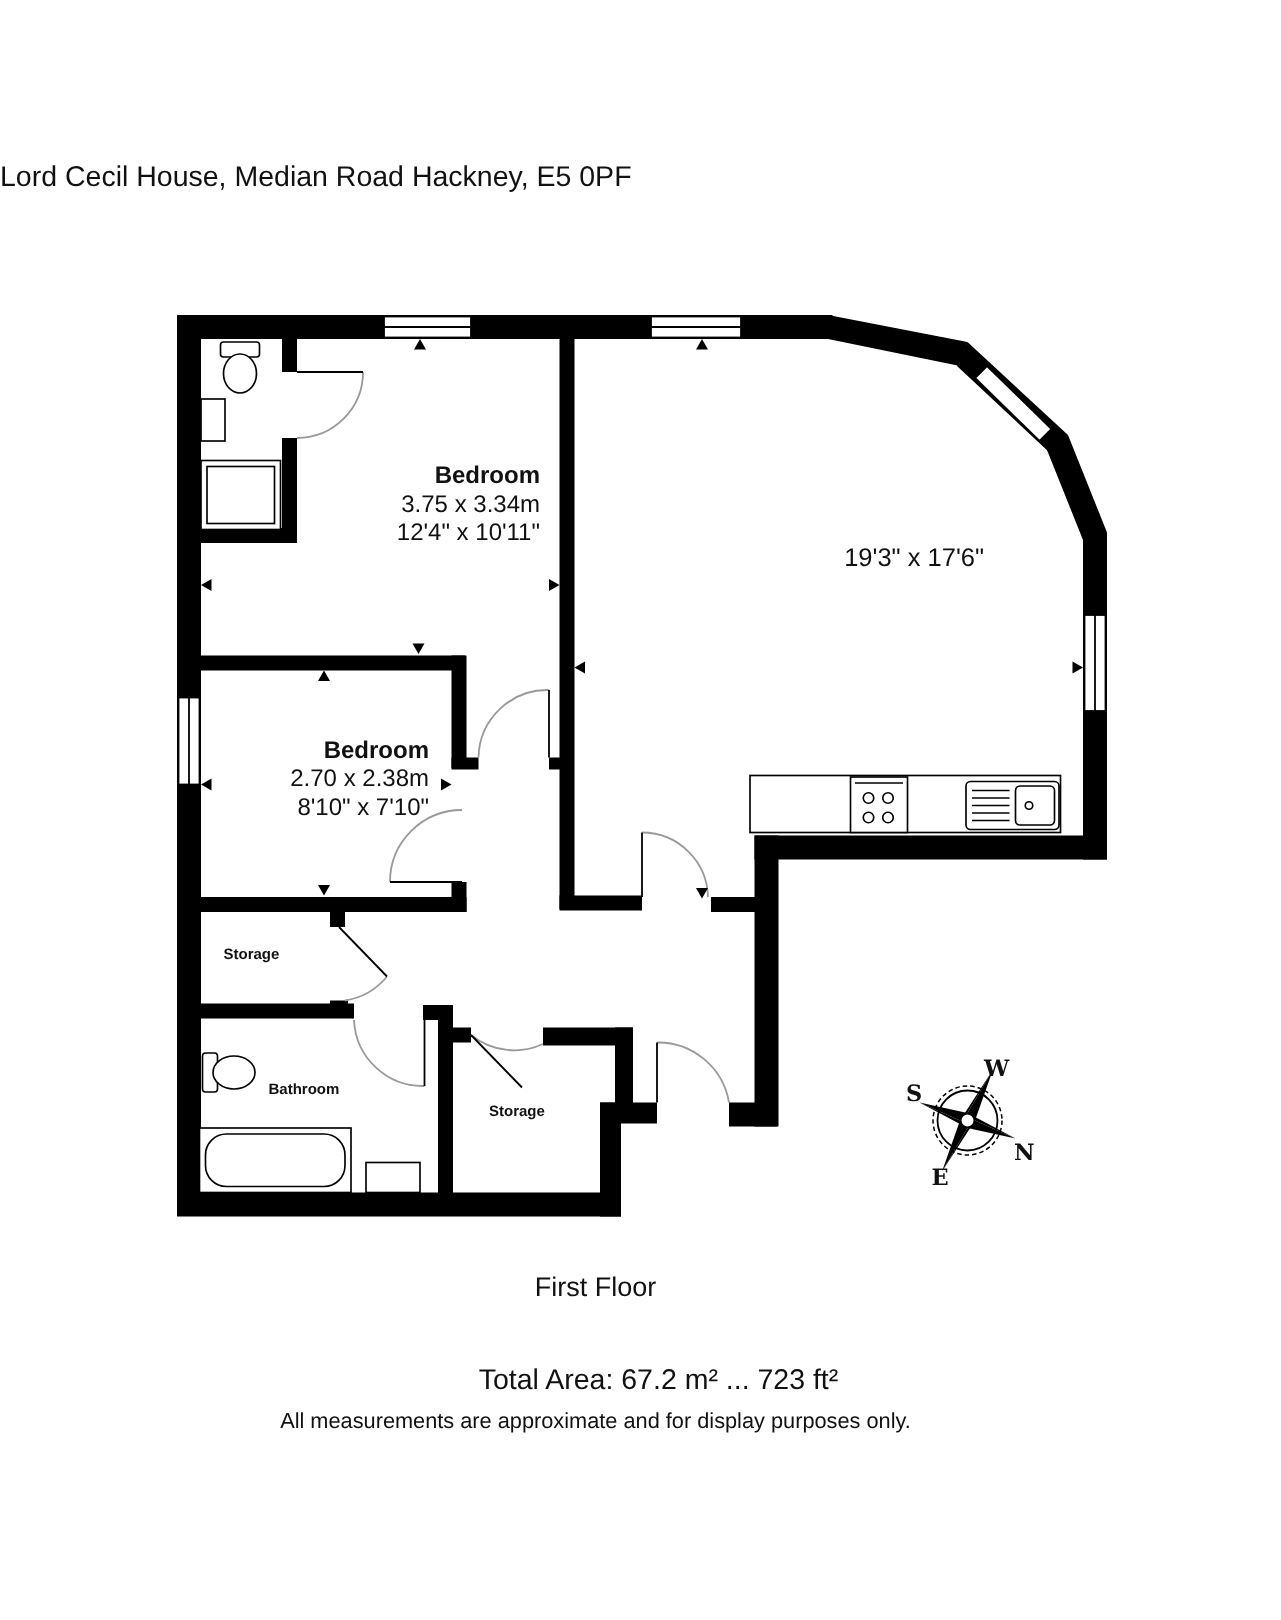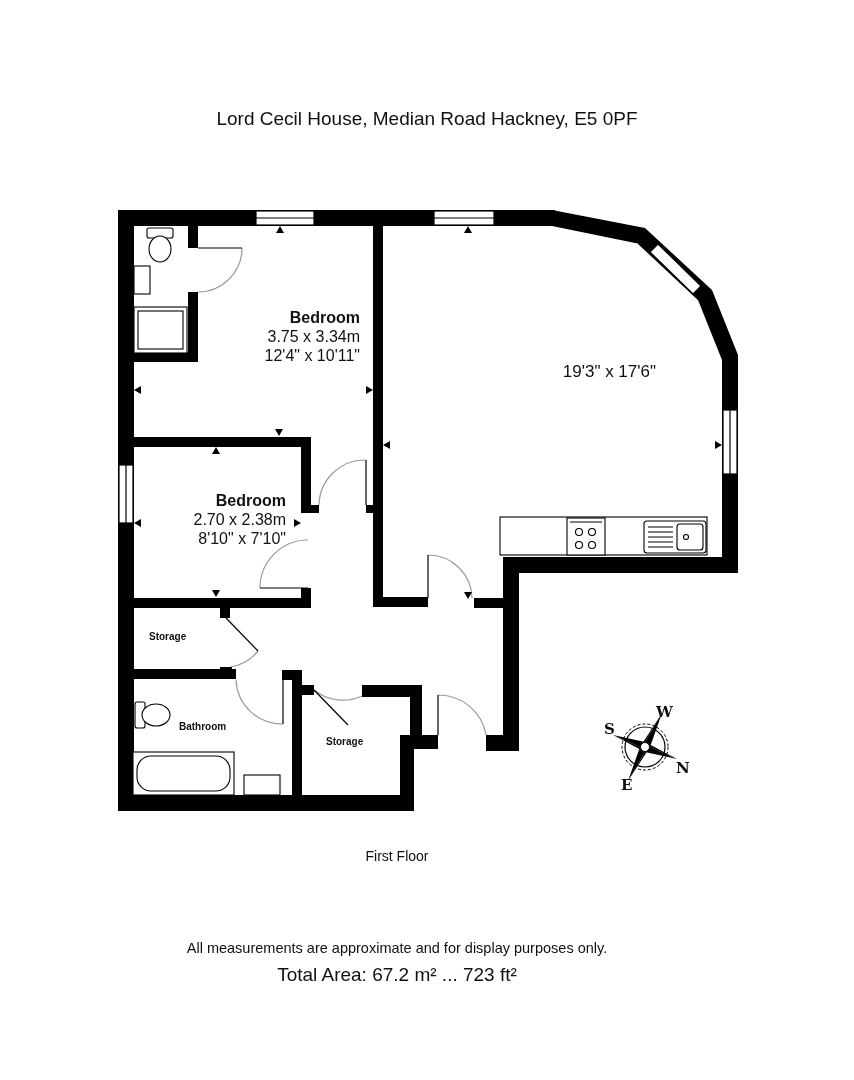--- a/index.html
+++ b/index.html
@@ -1,26 +1,26 @@
 <!DOCTYPE html>
 <html><head>
 <meta charset="utf-8">
 <style>
   html, body { margin:0; padding:0; background:#ffffff; }
   body { width:854px; height:1080px; position:relative; overflow:hidden; font-family:"Liberation Sans", sans-serif; color:#111; }
-  .title { position:absolute; left:0; width:854px; top:108px; text-align:center; font-size:19px; }
+  .title { position:absolute; left:0; width:854px; top:108px; font-size:19px; }
   .plan { position:absolute; left:0; top:0; }
   .lbl { position:absolute; text-align:right; line-height:1.2; }
   .lbl .name { font-weight:bold; font-size:16px; }
   .lbl .dim { font-size:16px; }
   .lbl.big .name { font-size:18px; }
   .lbl.big .dim { font-size:17px; }
   .small { position:absolute; font-weight:bold; font-size:10px; }
-  .floor { position:absolute; left:0; width:794px; top:848px; text-align:center; font-size:14px; }
-  .total { position:absolute; left:0; width:794px; top:964px; text-align:center; font-size:19px; }
+  .floor { position:absolute; left:0; width:794px; top:848px; text-align:center; font-size:18px; }
+  .total { position:absolute; left:0; width:794px; top:910px; text-align:center; font-size:19px;padding-left:42px; }
   .disc { position:absolute; left:0; width:794px; top:940px; text-align:center; font-size:14.5px; }
   .compass-l { position:absolute; font-family:"DejaVu Serif", serif; font-weight:bold; font-size:15px; }
 </style>
 </head>
 <body>
 
 <div class="title">Lord Cecil House, Median Road Hackney, E5 0PF</div>
 
 <svg class="plan" width="854" height="1080" viewBox="0 0 854 1080">
   <g fill="#000">

